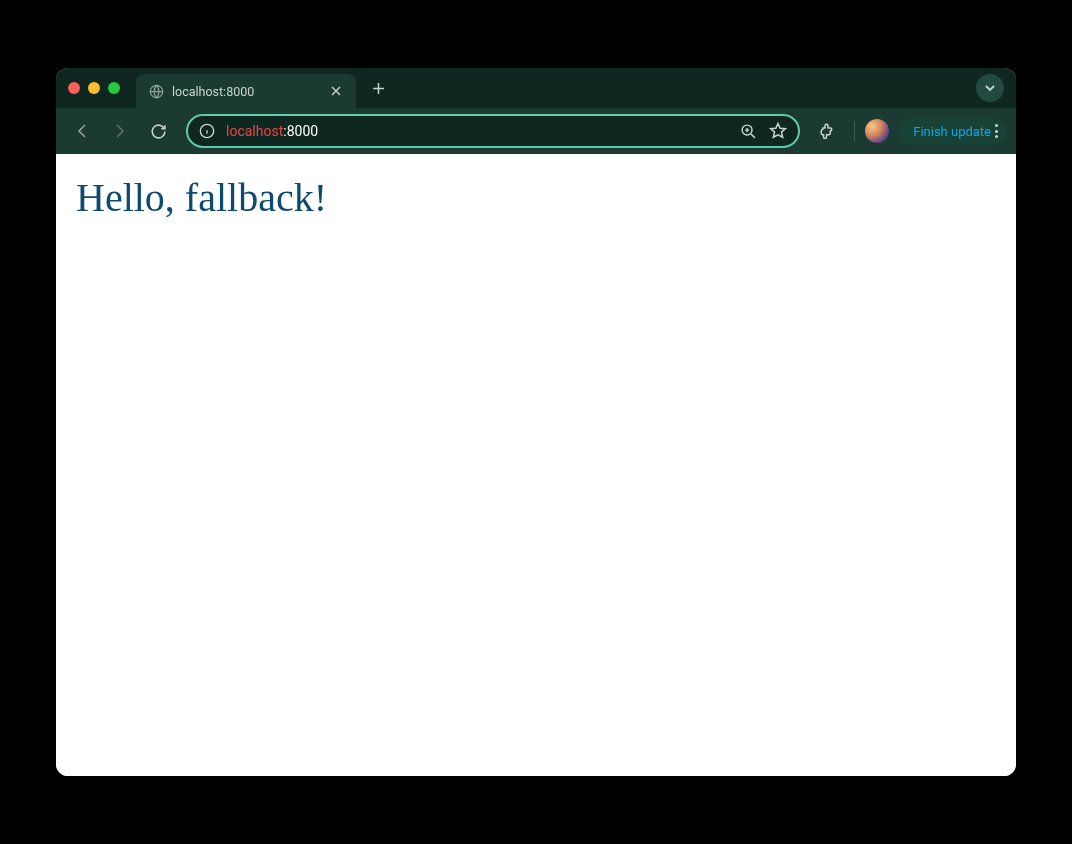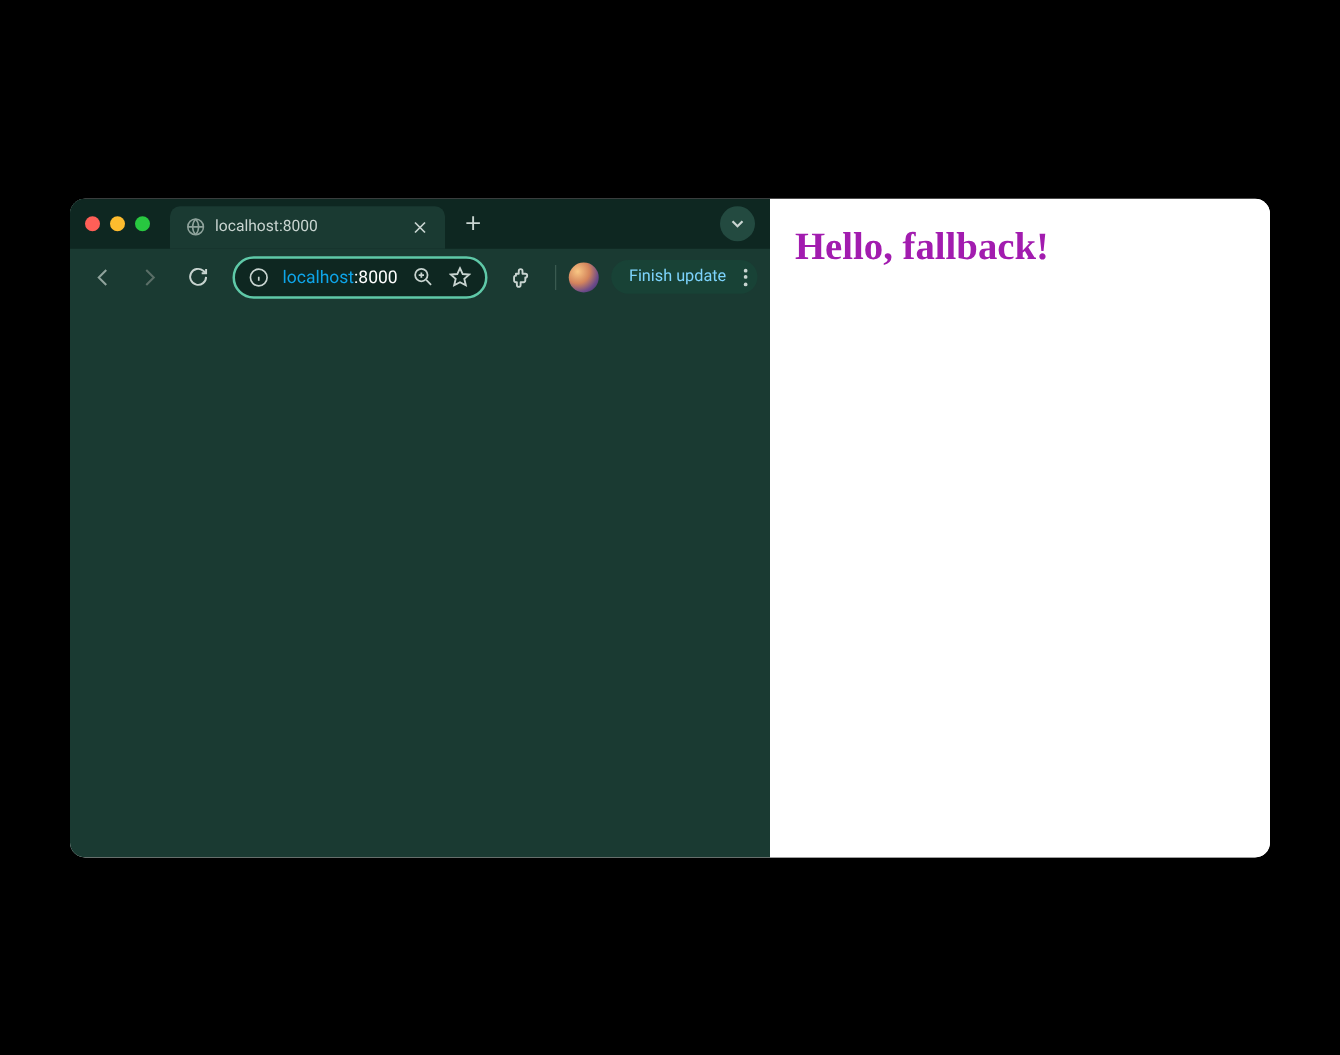--- a/index.html
+++ b/index.html
@@ -11,26 +11,26 @@
       background: #000;
       width: 1072px;
       height: 844px;
       font-family: -apple-system, BlinkMacSystemFont, "Segoe UI", Roboto, sans-serif;
       display: flex;
       align-items: center;
       justify-content: center;
     }
     .browser-window {
       width: 960px;
-      height: 527px;
+      height: 708px;
       background: #fff;
       border-radius: 12px;
       overflow: hidden;
       display: flex;
-      flex-direction: row;
+      flex-direction: column;
       box-shadow: 0 20px 60px rgba(0,0,0,0.5);
     }
     .browser-chrome {
       background: #1a3a32;
       display: flex;
       flex-direction: column;
     }
     .tab-bar {
       height: 40px;
       display: flex;
@@ -142,21 +142,21 @@
       display: flex;
       align-items: center;
       justify-content: center;
       color: #c8d4d0;
     }
     .url {
       flex: 1;
       color: #c8d4d0;
       font-size: 14px;
     }
-    .url-host { color: #0ea5e9; }
+    .url-host { color: #ef4444; }
     .url-port { color: #ffffff; }
     .addr-icon {
       width: 20px;
       height: 20px;
       display: flex;
       align-items: center;
       justify-content: center;
       color: #c8d4d0;
       cursor: pointer;
     }
@@ -181,22 +181,22 @@
       border-radius: 50%;
       background: radial-gradient(circle at 30% 30%, #f9c784, #d4845c 40%, #6b4a8a 70%, #3a2e5c);
       cursor: pointer;
     }
     .update-pill {
       display: flex;
       align-items: center;
       background: #184236;
       border-radius: 16px;
       padding: 6px 8px 6px 14px;
-      gap: 14px;
-      color: #7dd3fc;
+      gap: 4px;
+      color: #0ea5e9;
       font-size: 13px;
       cursor: pointer;
       margin-left: 4px;
     }
     .menu-dots {
       display: flex;
       flex-direction: column;
       gap: 2.5px;
     }
     .menu-dots span {
@@ -205,23 +205,23 @@
       background: #c8d4d0;
       border-radius: 50%;
     }
     .viewport {
       flex: 1;
       background: #fff;
       padding: 20px;
     }
     .page-heading {
       font-family: Georgia, 'Times New Roman', Times, serif;
-      font-size: 31px;
-      font-weight: 700;
-      color: #a21caf;
+      font-size: 40px;
+      font-weight: 400;
+      color: #0c4a6e;
     }
     svg { display: block; }
   </style>
 </head>
 <body>
 
 <div class="browser-window">
   <div class="browser-chrome">
 
     <div class="tab-bar">

